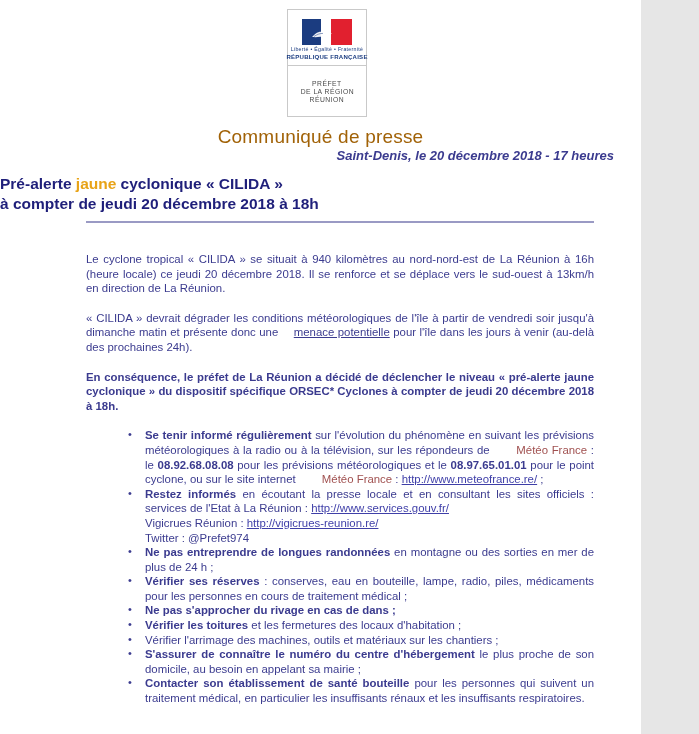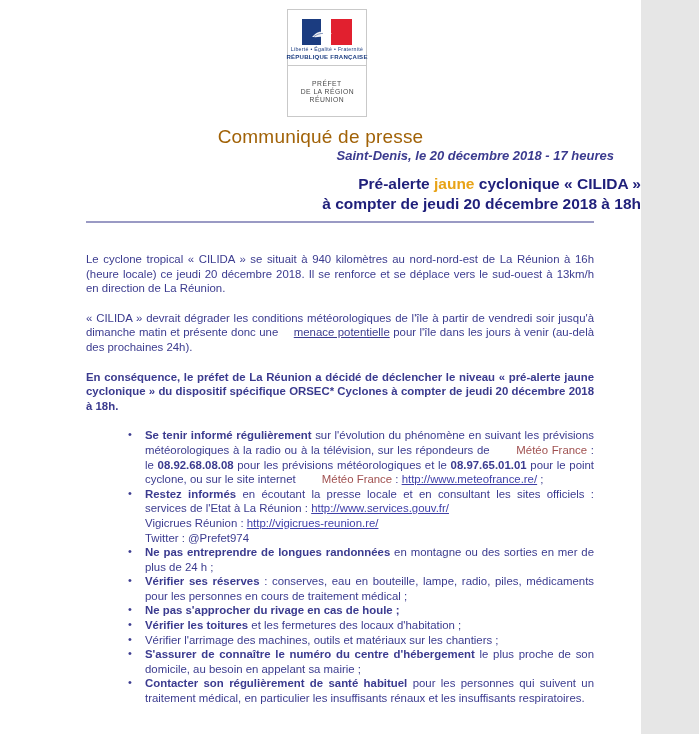--- a/index.html
+++ b/index.html
@@ -128,21 +128,21 @@
     text-align: right;
     font-size: 13px;
     font-style: italic;
     font-weight: bold;
     color: #3b3b8f;
   }
   .headline {
     position: absolute;
     left: 0; top: 174px;
     width: 641px;
-    text-align: right;
+    text-align: left;
     font-size: 15.5px;
     font-weight: bold;
     color: #1f1f7a;
     line-height: 20px;
   }
   .hl-yellow { color: #e8a317; }
 
   hr.sep {
     position: absolute;
     left: 86px; top: 221px;
@@ -245,27 +245,27 @@
     <ul class="reco">
 
       <li><span class="b">Se tenir informé régulièrement</span><span> sur l'évolution du phénomène en suivant les prévisions météorologiques à la radio ou à la télévision, sur les répondeurs de </span><span class="meteo-red">Météo France</span><span> : le </span><span class="b">08.92.68.08.08</span><span> pour les prévisions météorologiques et le </span><span class="b">08.97.65.01.01</span><span> pour le point cyclone, ou sur le site internet </span><span class="meteo-red">Météo France</span><span> : </span><a class="link" href="#">http://www.meteofrance.re/</a><span> ;</span></li>
 
       <li><span class="b">Restez informés</span><span> en écoutant la presse locale et en consultant les sites officiels : services de l'Etat à La Réunion : </span><a class="link" href="#">http://www.services.gouv.fr/</a><br><span>Vigicrues Réunion : </span><a class="link" href="#">http://vigicrues-reunion.re/</a><br><span>Twitter : @Prefet974</span></li>
 
       <li><span class="b">Ne pas entreprendre de longues randonnées</span><span> en montagne ou des sorties en mer de plus de 24 h ;</span></li>
 
       <li><span class="b">Vérifier ses réserves</span><span> : conserves, eau en bouteille, lampe, radio, piles, médicaments pour les personnes en cours de traitement médical ;</span></li>
 
-      <li><span class="b">Ne pas s'approcher du rivage en cas de houle ;</span><span></span></li>
+      <li><span class="b">Ne pas s'approcher du rivage en cas de dans ;</span><span></span></li>
 
       <li><span class="b">Vérifier les toitures</span><span> et les fermetures des locaux d'habitation ;</span></li>
 
       <li><span class="b"></span><span>Vérifier l'arrimage des machines, outils et matériaux sur les chantiers ;</span></li>
 
       <li><span class="b">S'assurer de connaître le numéro du centre d'hébergement</span><span> le plus proche de son domicile, au besoin en appelant sa mairie ;</span></li>
 
-      <li><span class="b">Contacter son régulièrement de santé habituel</span><span> pour les personnes qui suivent un traitement médical, en particulier les insuffisants rénaux et les insuffisants respiratoires.</span></li>
+      <li><span class="b">Contacter son établissement de santé bouteille</span><span> pour les personnes qui suivent un traitement médical, en particulier les insuffisants rénaux et les insuffisants respiratoires.</span></li>
 
     </ul>
   </div>
 </div>
 
 <div id="gutter"></div>
 
 </body></html>

